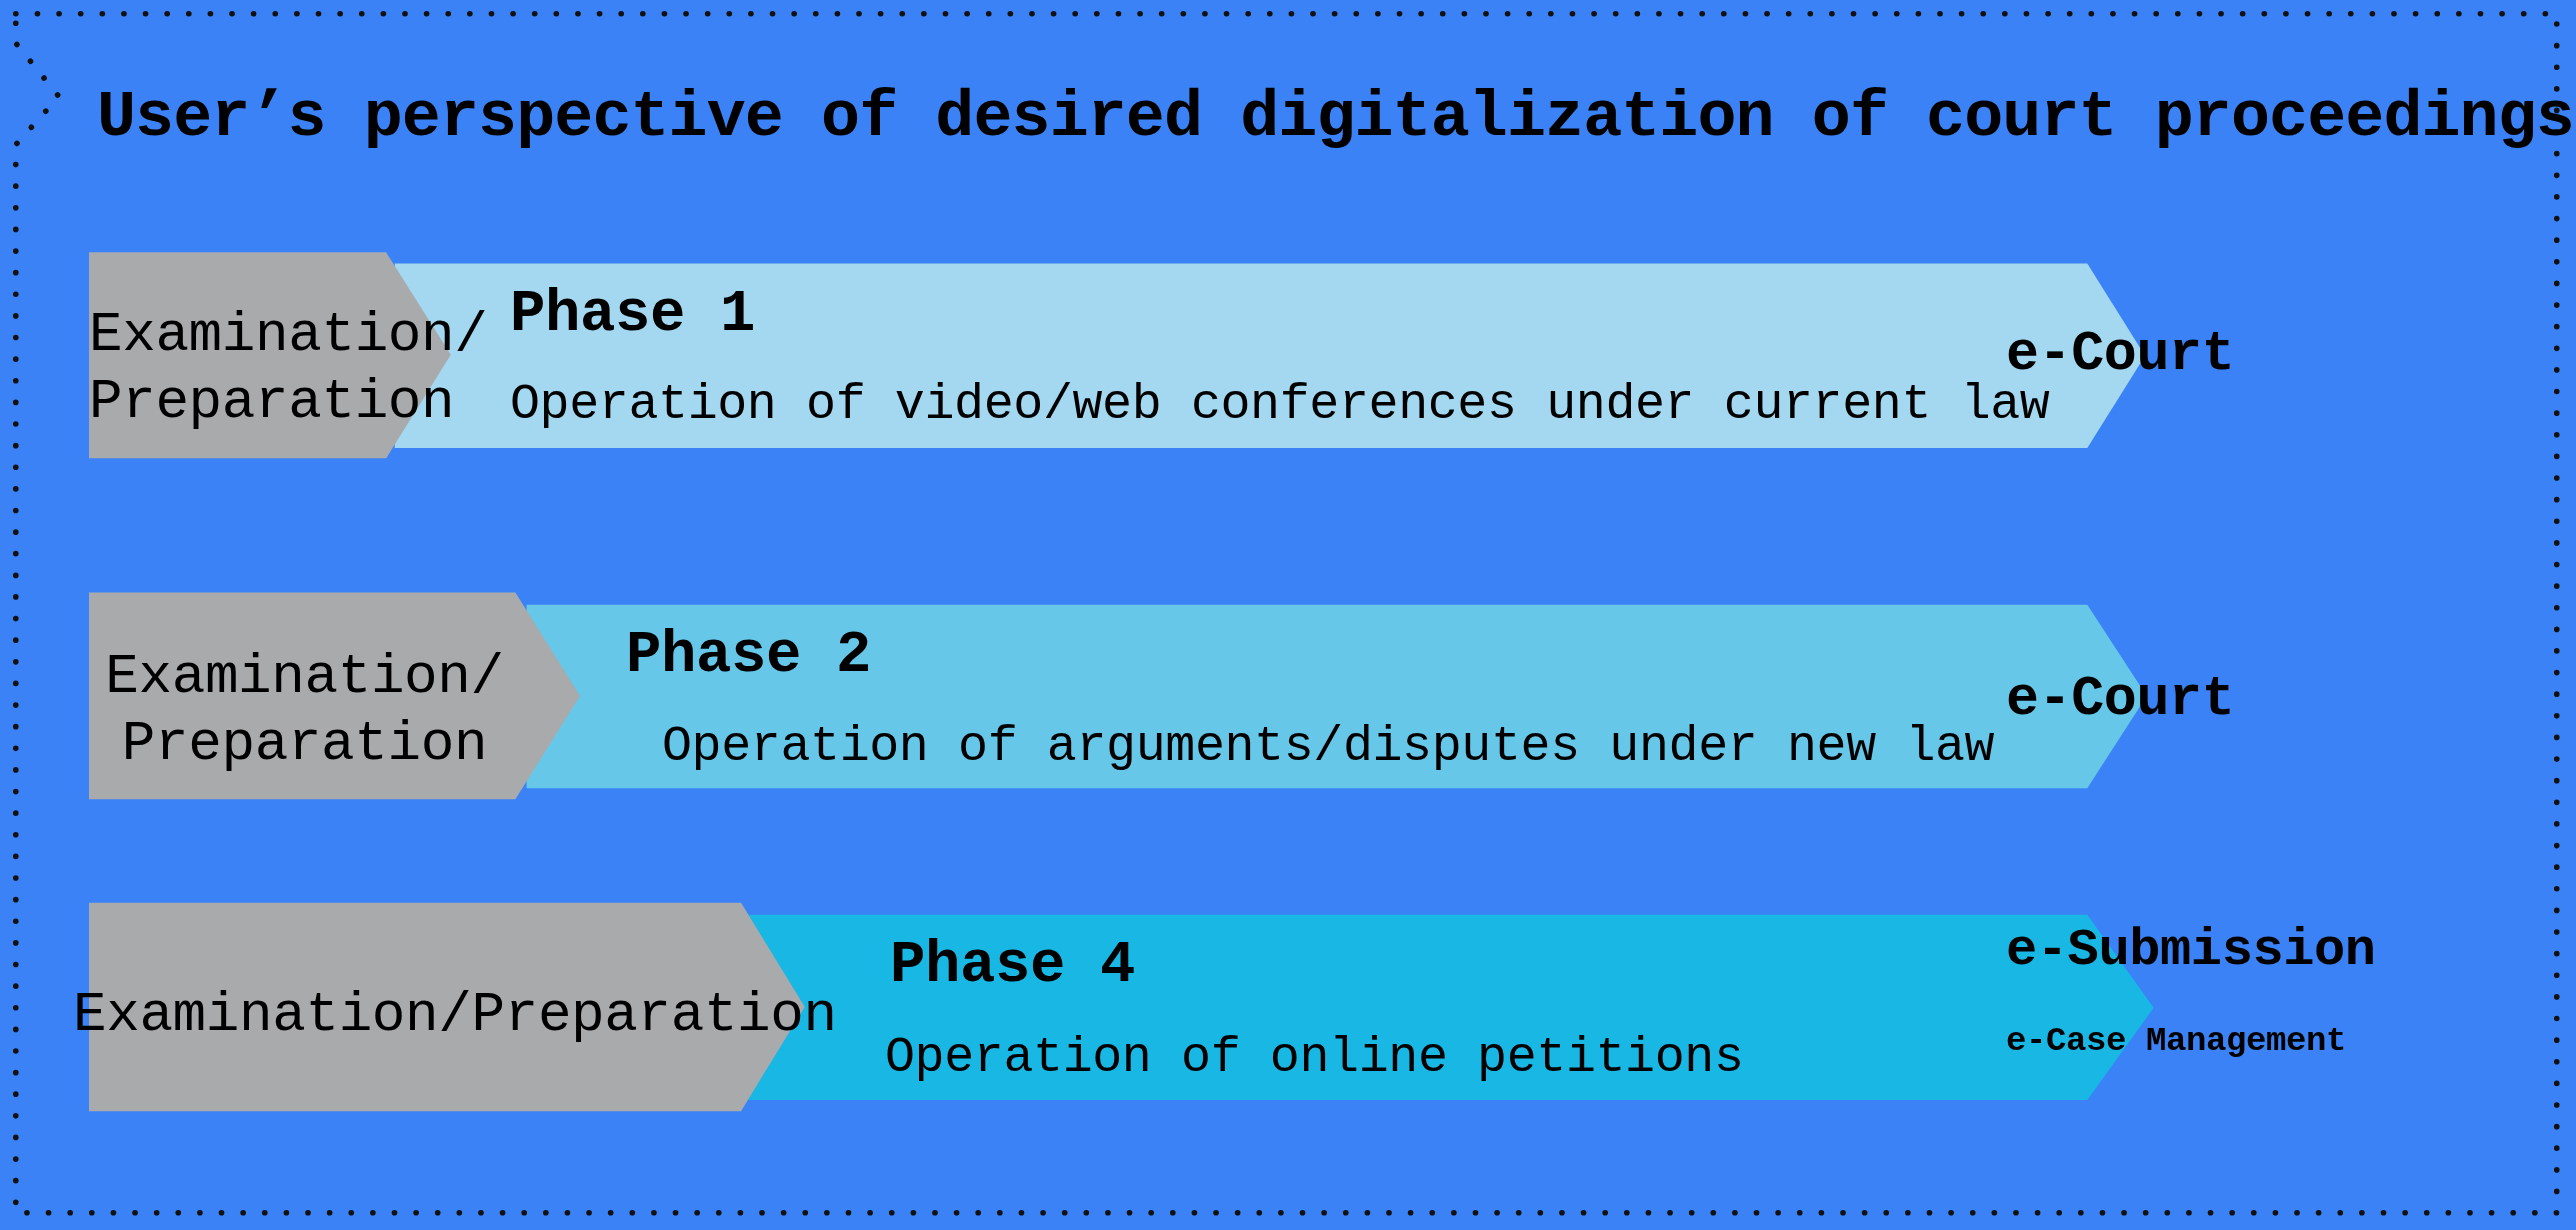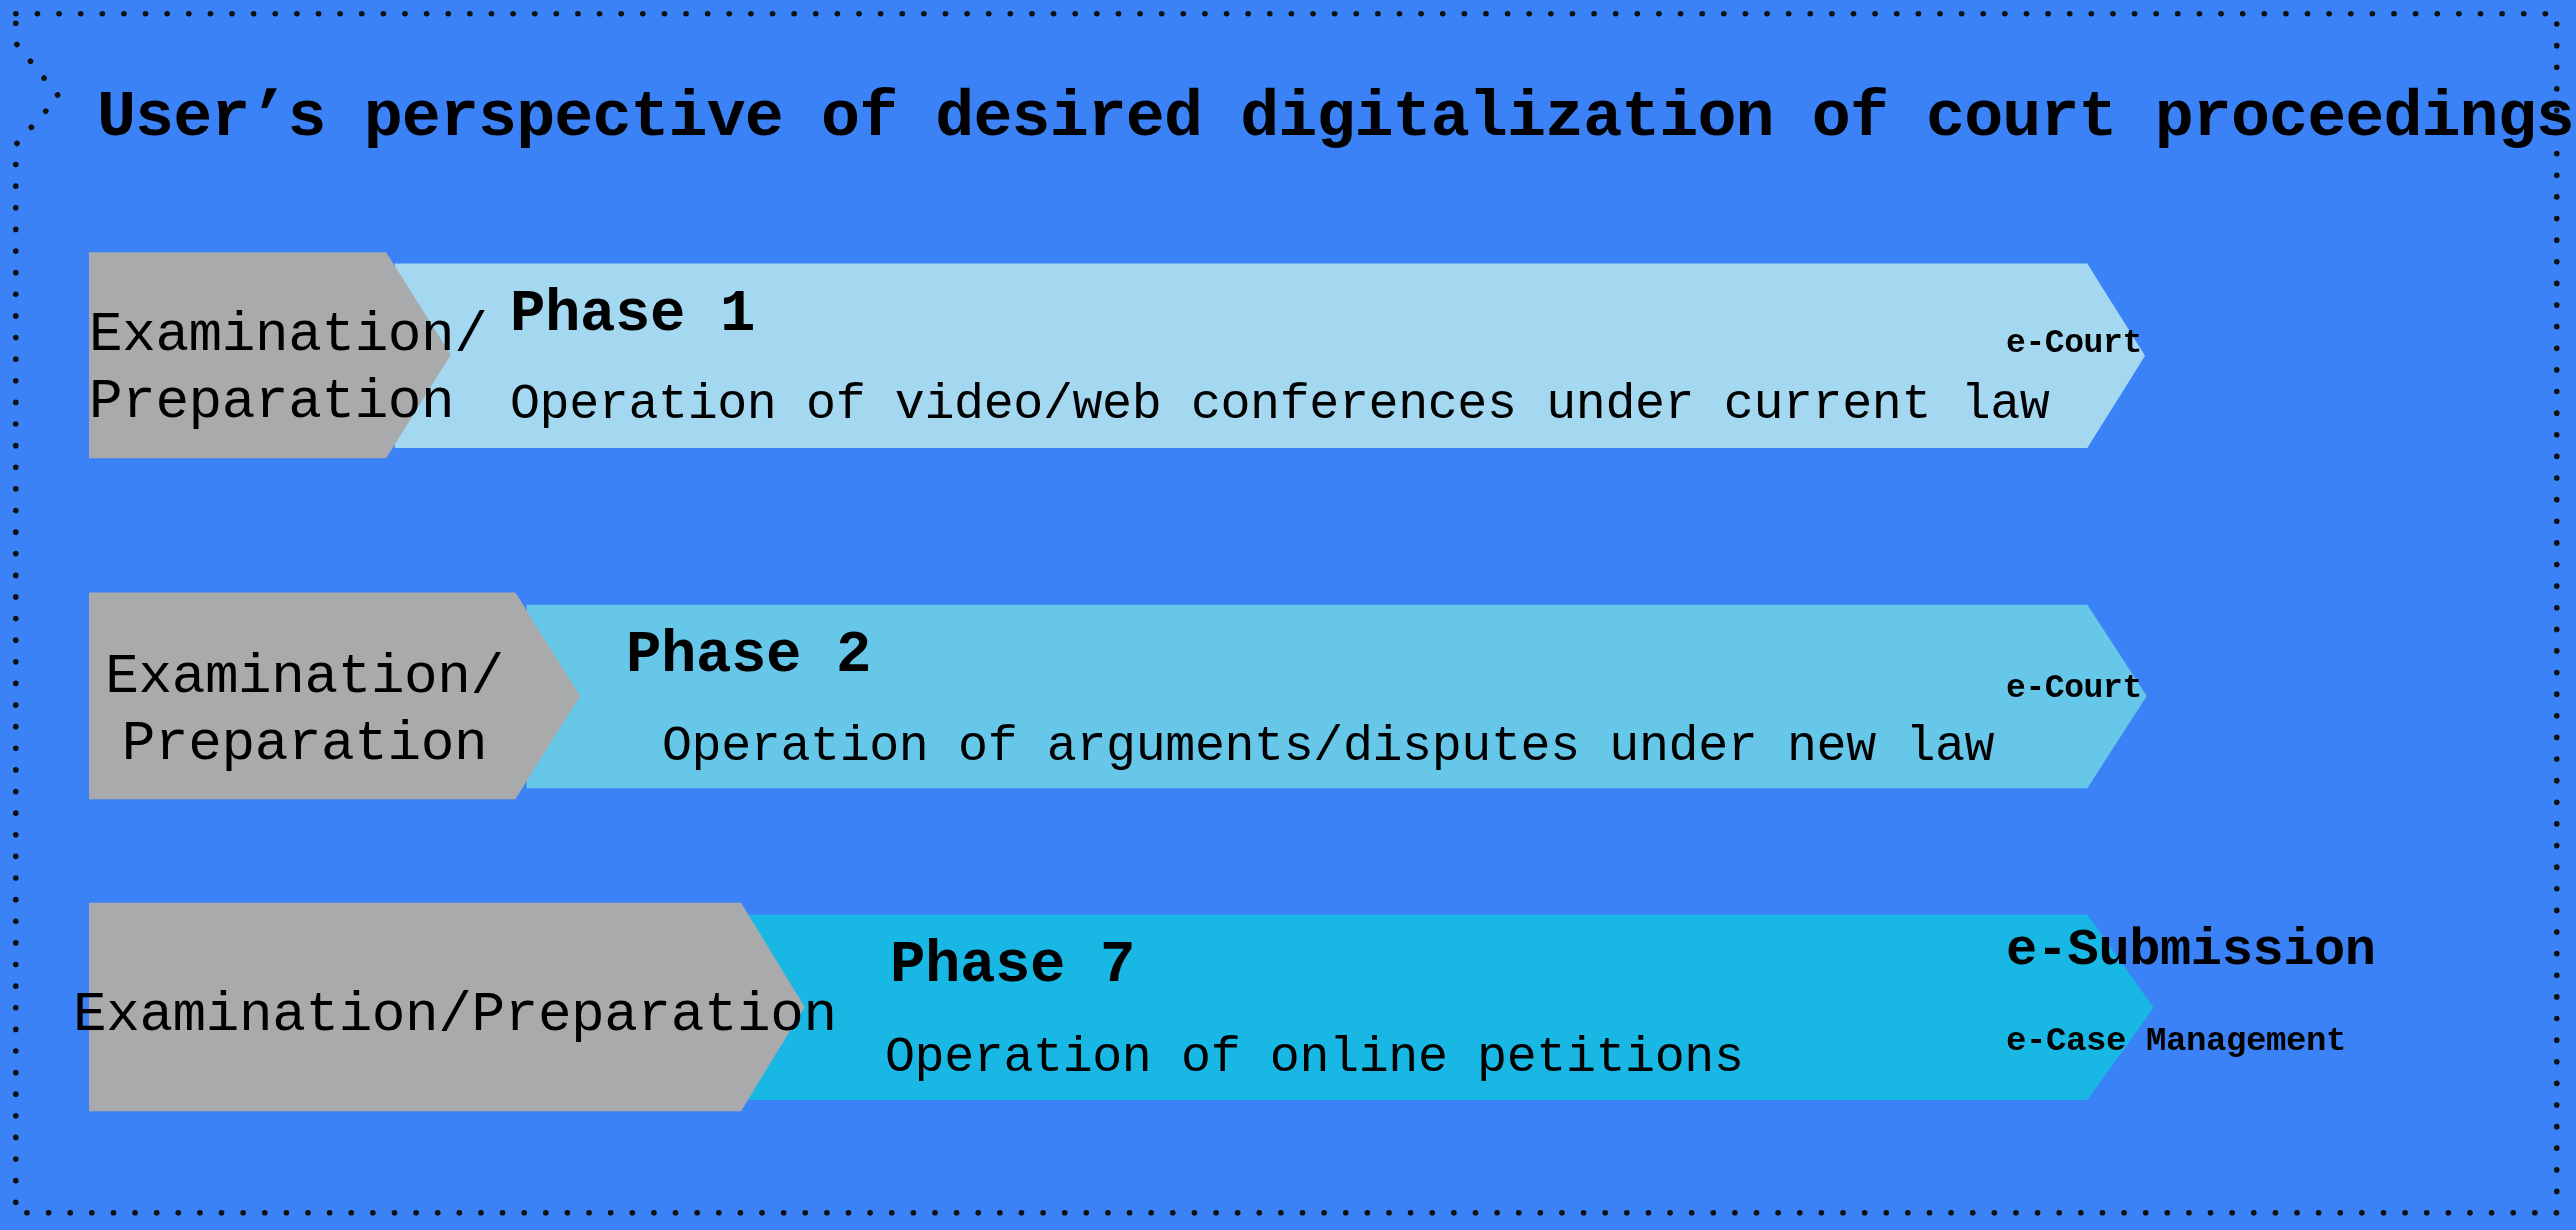--- a/index.html
+++ b/index.html
@@ -37,21 +37,21 @@
   .ph1{left:510px;top:285px;}
   .ph2{left:626px;top:626px;}
   .ph3{left:890px;top:936px;}
   .phase-desc{
     font-size:50px;font-weight:400;letter-spacing:-0.4px;margin-top:16px;
   }
   .pd1{left:510px;top:364px;}
   .pd2{left:662px;top:706px;}
   .pd3{left:885px;top:1017px;}
   .out-label{
-    font-size:33px;font-weight:700;letter-spacing:-0.4px;
+    font-size:55px;font-weight:700;letter-spacing:-0.4px;
   }
   .oc1{left:2006px;top:327px;}
   .oc2{left:2006px;top:672px;}
   .os1{left:2006px;top:925px;font-size:52px;}
   .os2{left:2006px;top:1024px;font-size:34px;}
 </style>
 </head>
 <body>
 
 <div class="canvas">
@@ -84,19 +84,19 @@
     <div>Examination/</div>
     <div>Preparation</div>
   </div>
   <div class="abs phase-head ph2">Phase 2</div>
   <div class="abs phase-desc pd2">Operation of arguments/disputes under new law</div>
   <div class="abs out-label oc2">e-Court</div>
 
   <div class="abs stage s3">
     <div>Examination/Preparation</div>
   </div>
-  <div class="abs phase-head ph3">Phase 7</div>
+  <div class="abs phase-head ph3">Phase 4</div>
   <div class="abs phase-desc pd3">Operation of online petitions</div>
   <div class="abs out-label os1">e-Submission</div>
   <div class="abs out-label os2">e-Case Management</div>
 
 </div>
 
 
 </body></html>

